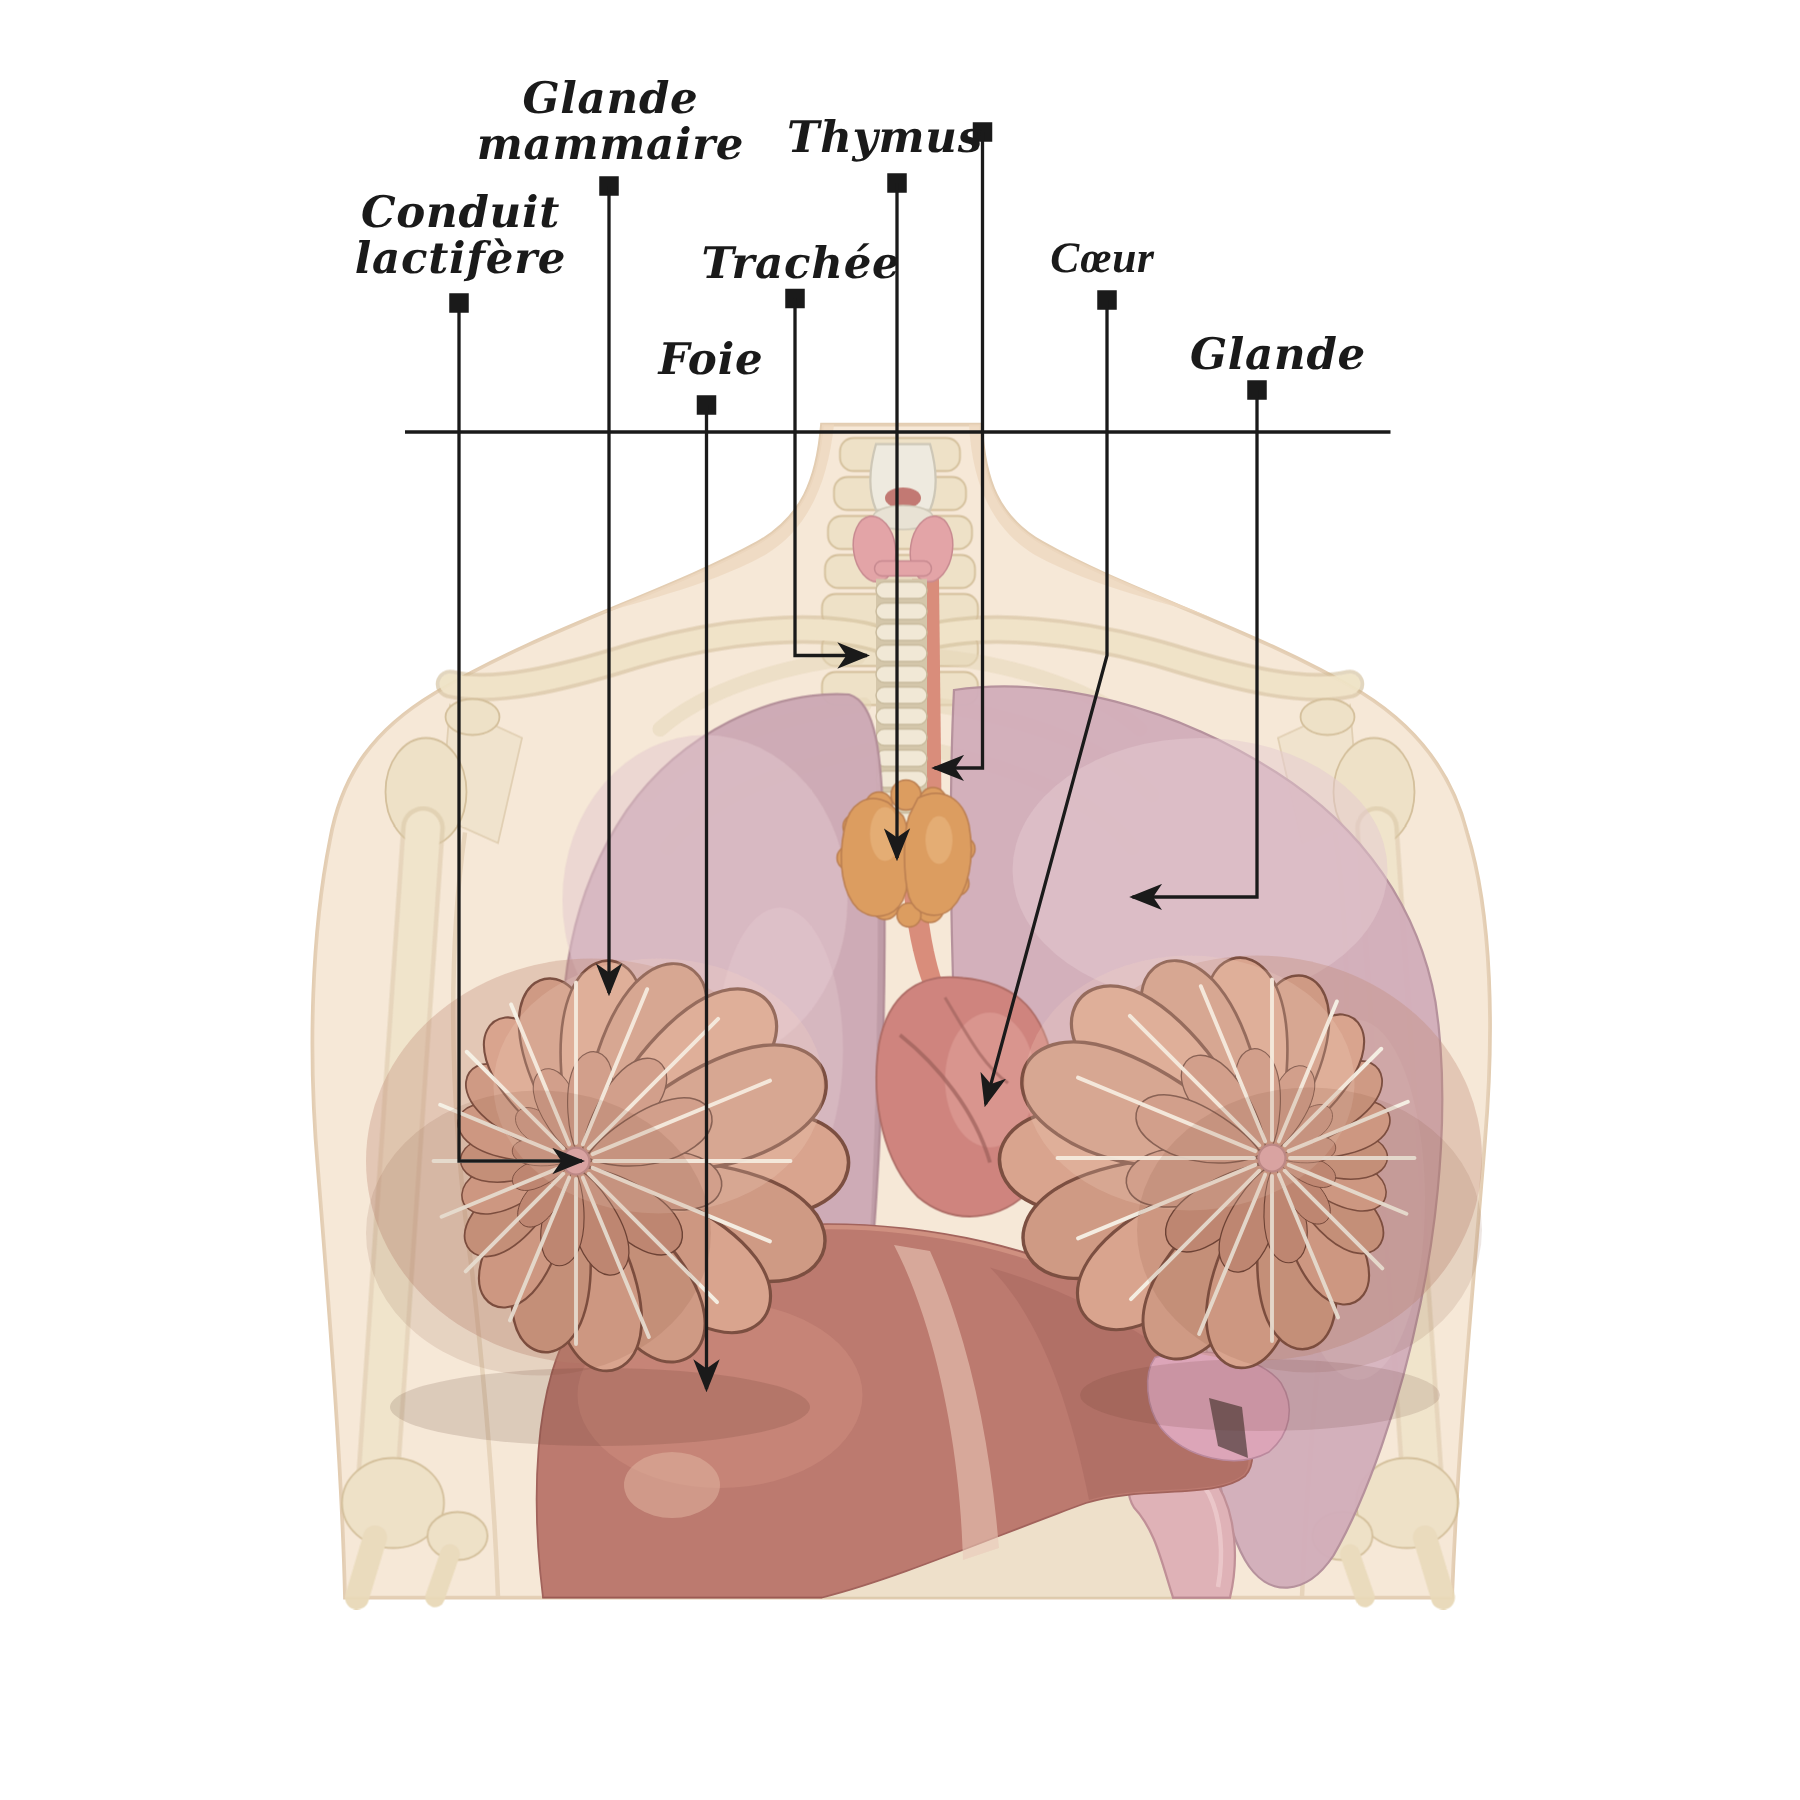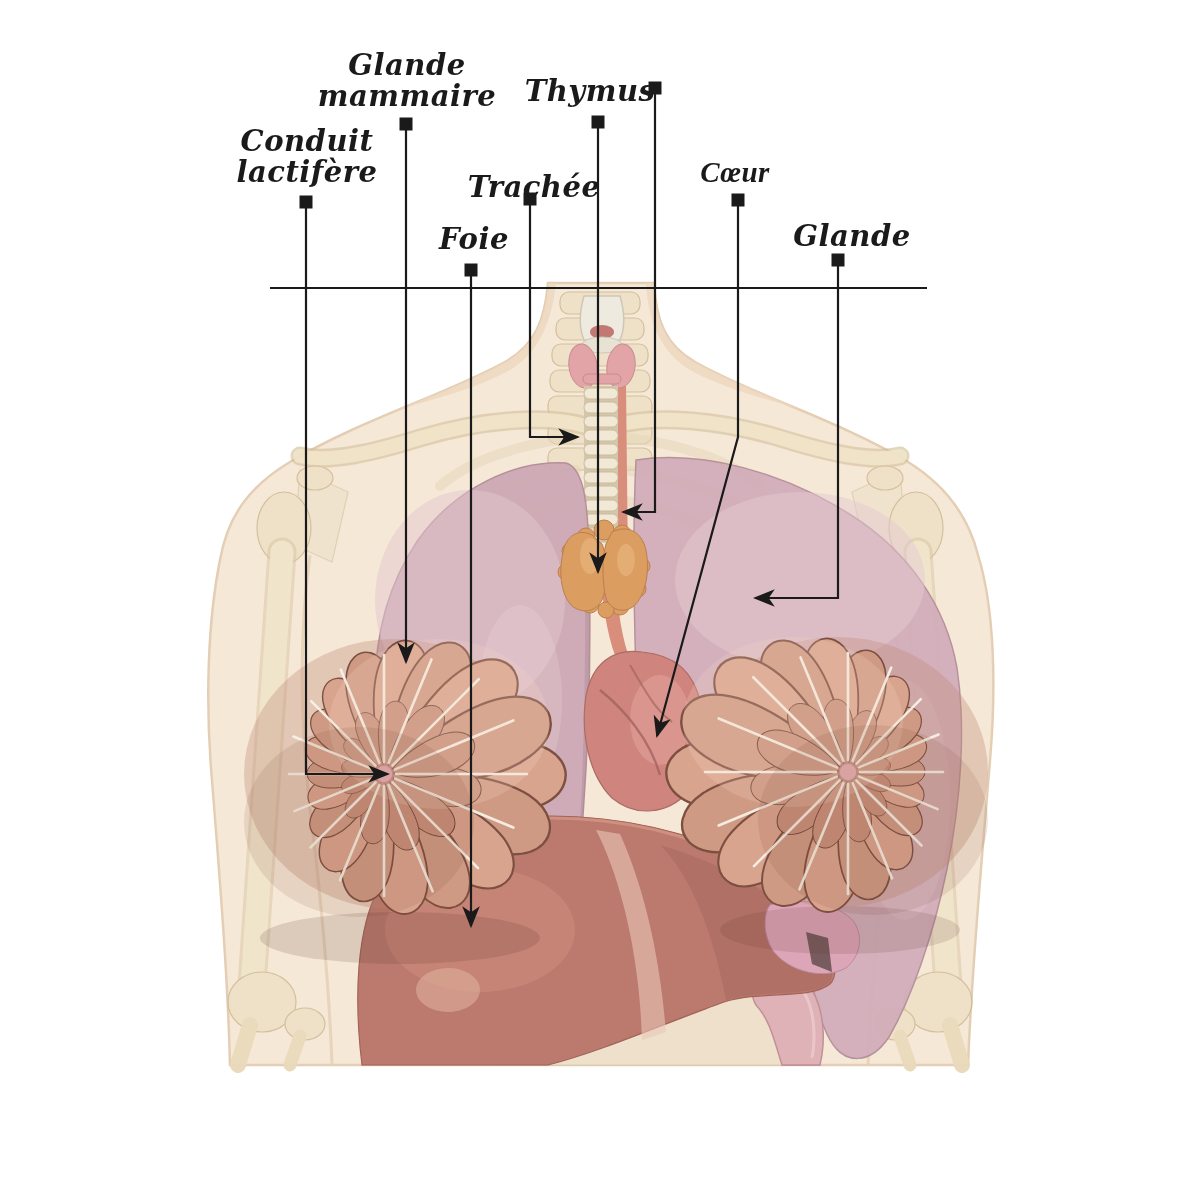--- a/index.html
+++ b/index.html
@@ -310,18 +310,18 @@
     <rect x="831.5" y="253.5" width="13" height="13" fill="#1a1a1a"></rect>
     <polyline class="ann" points="838,260 838,598 755,598" marker-end="url(#ah)"></polyline>
   </g>
 </svg>
 
 <div class="anat-label" style="left:297px;top:50px;width:220px;">Glande
 mammaire</div>
 <div class="anat-label" style="left:500px;top:76px;width:180px;">Thymus</div>
 <div class="anat-label" style="left:197px;top:126px;width:220px;">Conduit
 lactifère</div>
-<div class="anat-label" style="left:444px;top:172px;width:180px;">Trachée</div>
+<div class="anat-label" style="left:444px;top:160px;width:180px;">Trachée</div>
 <div class="anat-label" style="left:665px;top:157px;width:140px;font-family:Liberation Serif, serif;">Cœur</div>
 <div class="anat-label" style="left:404px;top:224px;width:140px;">Foie</div>
 <div class="anat-label" style="left:762px;top:221px;width:180px;">Glande</div>
 
 </div>
 
 </body></html>

